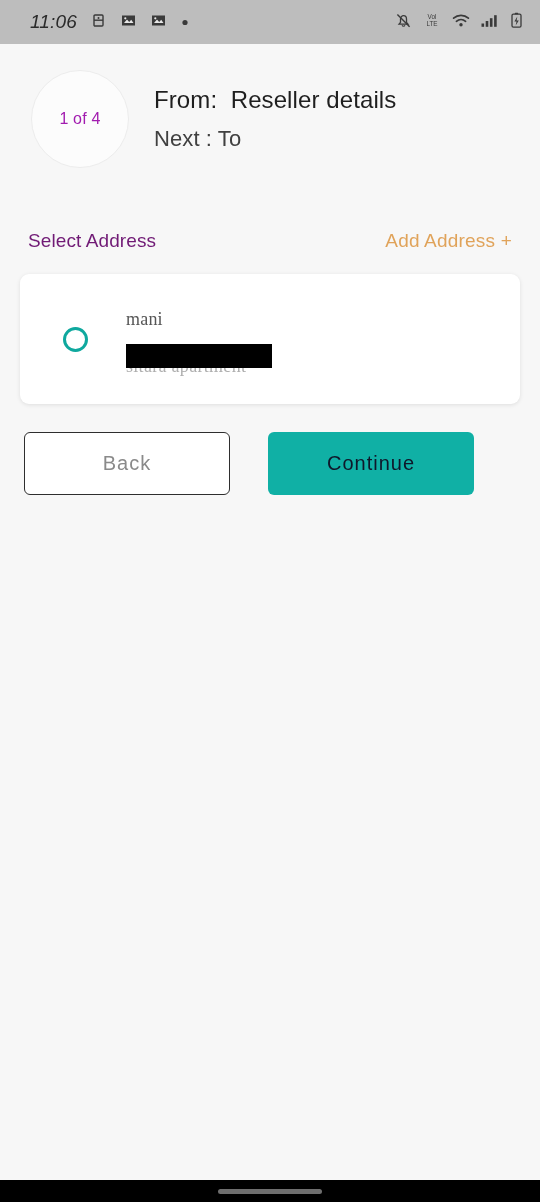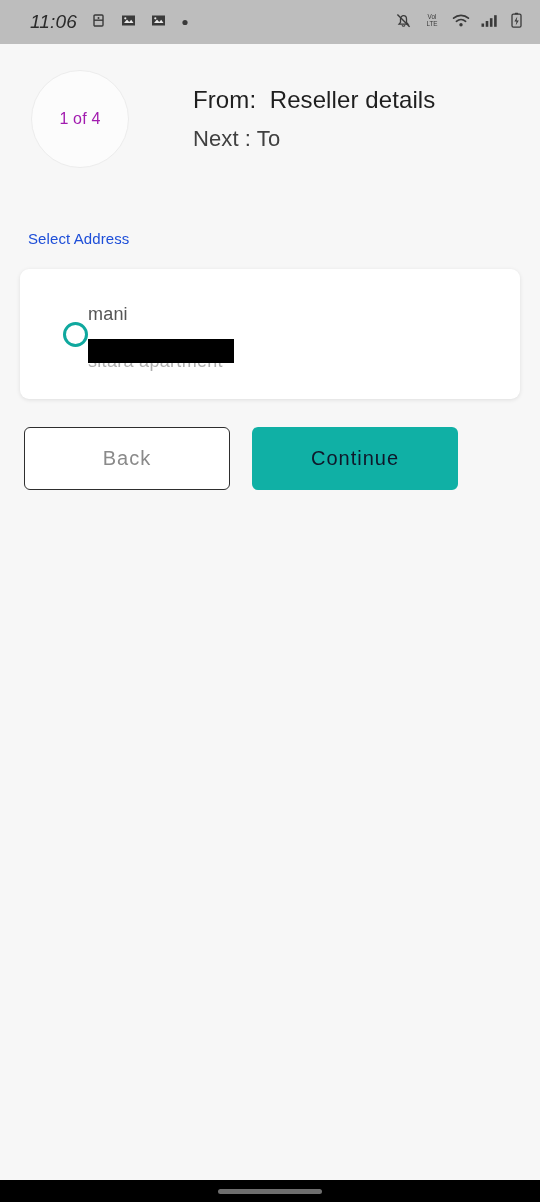--- a/index.html
+++ b/index.html
@@ -60,21 +60,21 @@
     align-items: center;
     justify-content: center;
     flex: none;
   }
   .step-text {
     font-size: 16px;
     color: #a21caf;
     letter-spacing: .2px;
   }
   .header-texts {
-    margin-left: 64px;
+    margin-left: 25px;
     padding-top: 16px;
   }
   .from-line {
     font-size: 24px;
     color: #1f1f1f;
     white-space: pre;
     letter-spacing: .1px;
   }
   .next-line {
     font-size: 22px;
@@ -85,22 +85,22 @@
 
   
   .select-row {
     display: flex;
     align-items: center;
     justify-content: space-between;
     padding: 0 28px 0 28px;
     margin-top: 62px;
   }
   .select-label {
-    font-size: 15px;
-    color: #1d4ed8;
+    font-size: 19px;
+    color: #701a75;
     letter-spacing: .1px;
   }
   .add-address {
     font-size: 19px;
     color: #e0a35a;
     letter-spacing: .2px;
     cursor: pointer;
   }
 
   
@@ -119,23 +119,25 @@
     width: 25px;
     height: 25px;
     border: 3px solid #0fa89e;
     border-radius: 50%;
     margin-left: 43px;
     flex: none;
     box-sizing: border-box;
     cursor: pointer;
   }
   .card-body {
+    margin-left: 38px;
     position: relative;
     flex: 1;
     height: 100%;
+    font-family: Liberation Serif, serif;
   }
   .addr-name {
     position: absolute;
     top: 35px;
     left: 0;
     font-size: 18px;
     color: #555555;
     letter-spacing: .2px;
   }
   .addr-line {
@@ -154,21 +156,21 @@
     width: 146px;
     height: 24px;
     background: #000000;
   }
 
   
   .btn-row {
     display: flex;
     margin: 28px 0 0 0;
     padding: 0 24px;
-    gap: 22px;
+    gap: 38px;
     box-sizing: border-box;
   }
   .btn {
     height: 63px;
     border-radius: 6px;
     display: flex;
     align-items: center;
     justify-content: center;
     font-size: 20px;
     letter-spacing: 1px;
@@ -293,20 +295,21 @@
     <span class="step-text">1 of 4</span>
   </div>
   <div class="header-texts">
     <div class="from-line">From:  Reseller details</div>
     <div class="next-line">Next : To</div>
   </div>
 </div>
 
 <div class="select-row">
   <span class="select-label">Select Address</span>
+  <span class="add-address">Add Address +</span>
 </div>
 
 <div class="card">
   <div class="radio"></div>
   <div class="card-body">
     <div class="addr-name">mani</div>
     <div class="addr-line">sitara apartment</div>
     <div class="redaction"></div>
   </div>
 </div>

